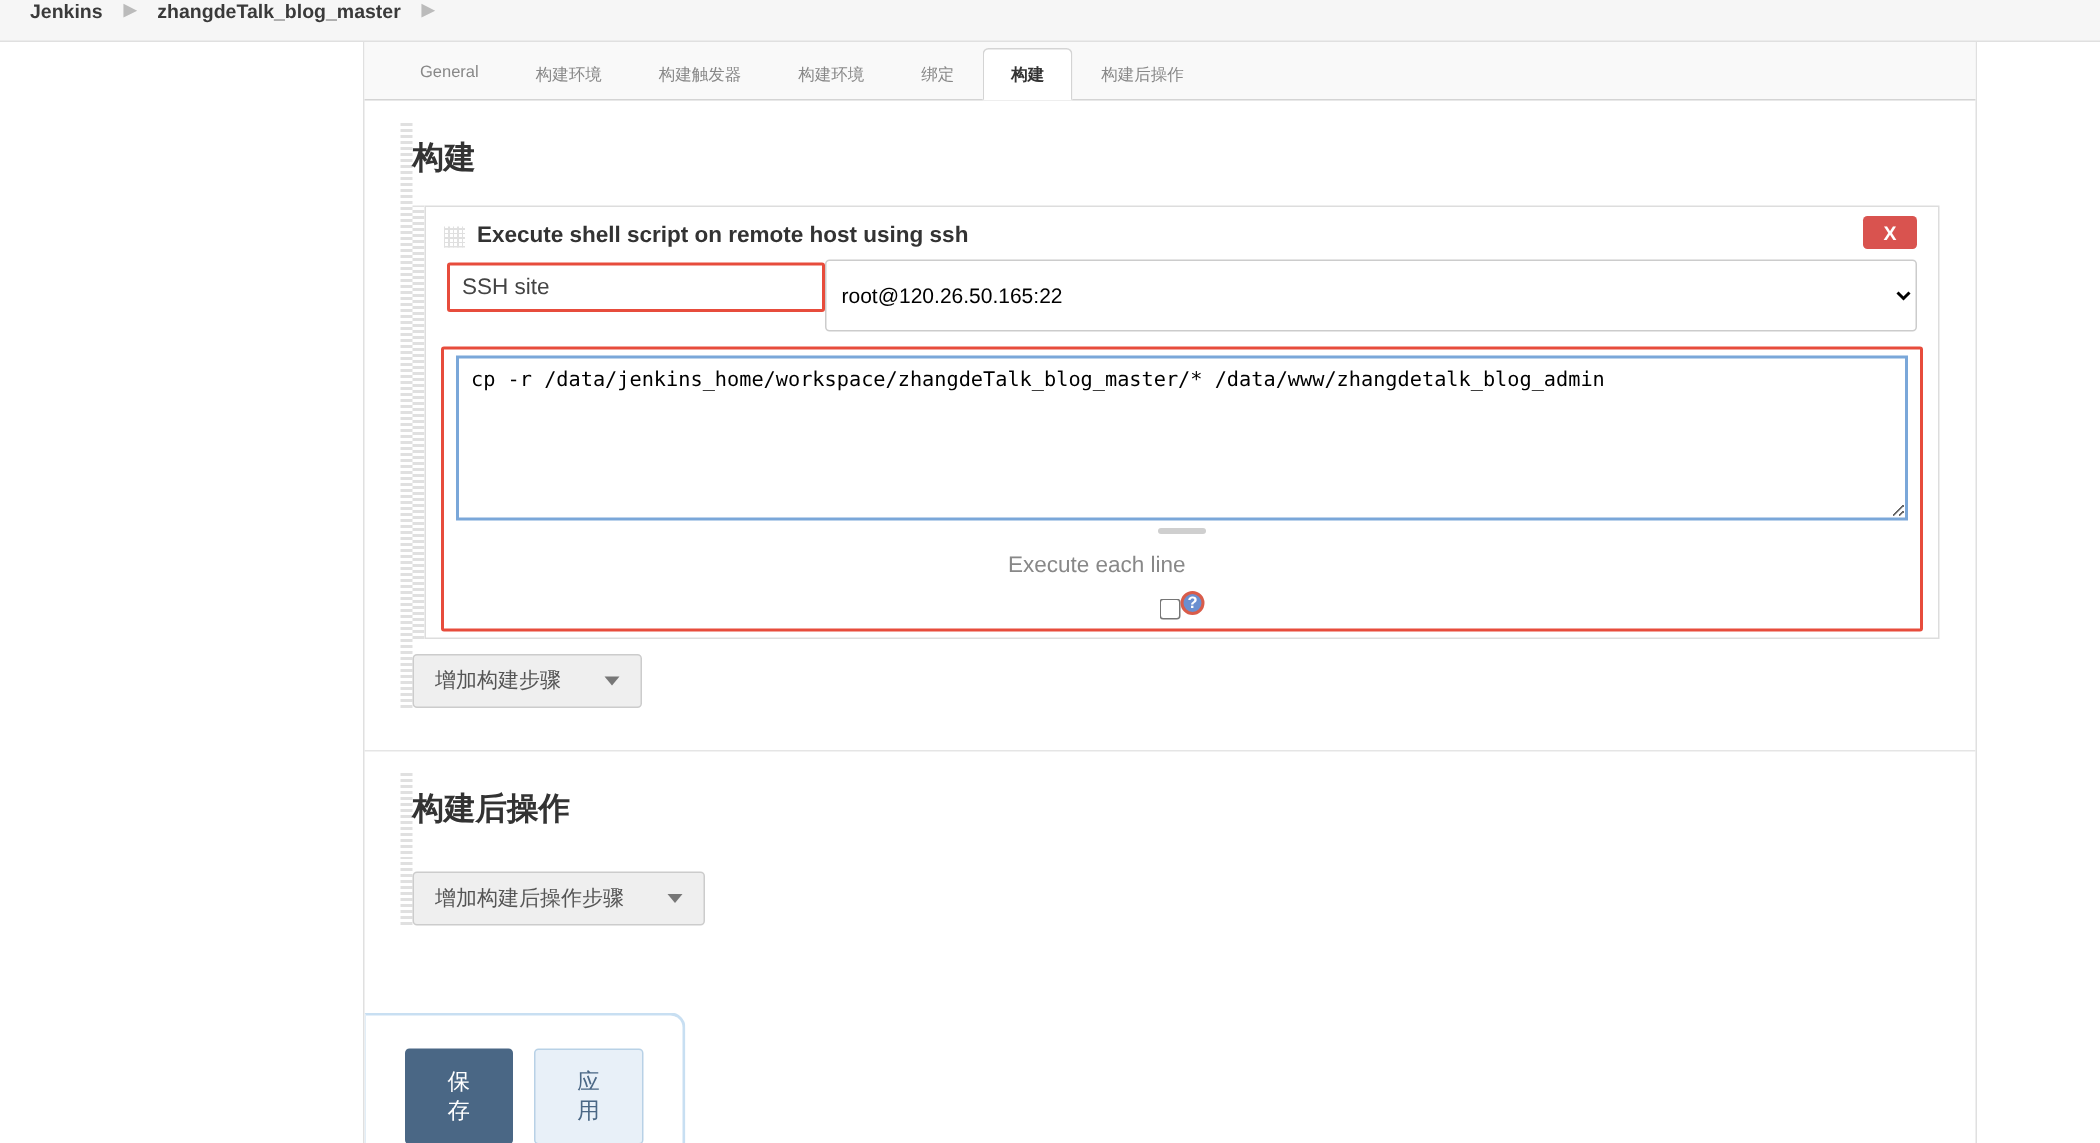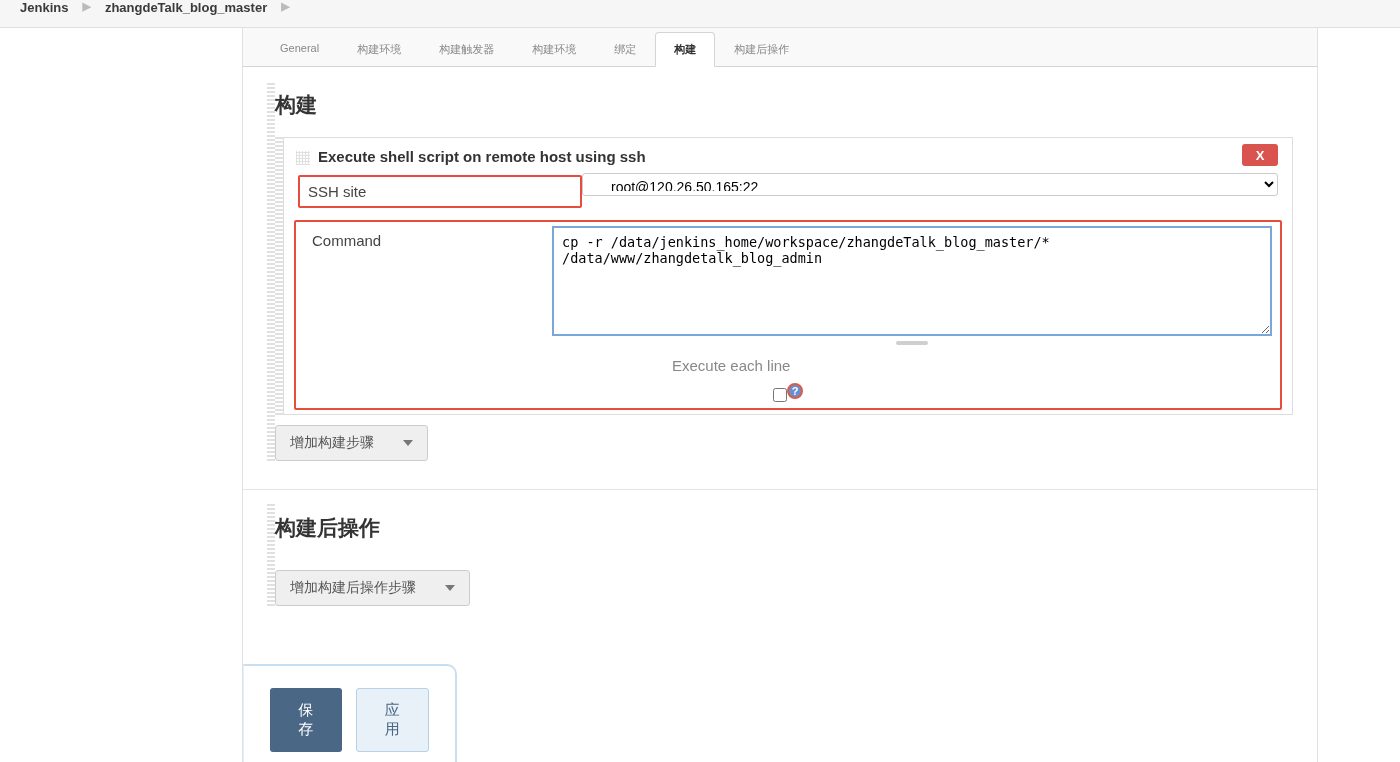--- a/index.html
+++ b/index.html
@@ -29,27 +29,27 @@
 
 .step-wrap { display: flex; }
 .step-card { flex: 1; border: 1px solid #ddd; background: #fff; }
 .step-header { display: flex; align-items: flex-end; justify-content: flex-start; padding: 10px 12px 2px 12px; position: relative; }
 .grip-icon { width: 14px; height: 14px; margin-right: 8px; background: repeating-linear-gradient(0deg,#ccc 0,#ccc 1px,transparent 1px,transparent 3px),repeating-linear-gradient(90deg,#ccc 0,#ccc 1px,transparent 1px,transparent 3px); opacity: .6; }
 .step-title { font-weight: 600; font-size: 15px; }
 .delete-btn { position: absolute; right: 14px; top: 6px; width: 36px; height: 22px; background: #d9534f; color: #fff; border: none; border-radius: 3px; font-weight: 700; font-size: 13px; cursor: pointer; }
 
 
 .field-row { display: flex; align-items: flex-start; padding: 6px 14px; }
-.field-label { width: 284px; padding: 6px 8px; font-size: 15px; color: #444; }
+.field-label { width: 252px; padding: 6px 8px; font-size: 15px; color: #444; }
 .field-control { flex: 1; }
 
 .hl-red { border: 2px solid #e74c3c; border-radius: 2px; margin: 2px 0; }
 .hl-red-outer { border: 2px solid #e74c3c; border-radius: 2px; margin: 4px 10px; padding: 2px 4px 6px 4px; }
 
-select.ssh-select { width: 100%; height: 23px; font-size: 14px; padding: 4px 24px; border: 1px solid #ccc; border-radius: 3px; background: #fff; }
+select.ssh-select { width: 100%; height: 48px; font-size: 14px; padding: 4px 6px; border: 1px solid #ccc; border-radius: 3px; background: #fff; }
 textarea.cmd { width: 100%; height: 110px; font-family: Menlo, Consolas, monospace; font-size: 13.5px; padding: 6px 8px; border: 2px solid #7aa7d9; outline: none; resize: vertical; }
 .resize-tab { width: 32px; height: 4px; background: #cfcfcf; margin: 2px auto 0 auto; border-radius: 2px; }
 
 .help-icon { width: 16px; height: 16px; border-radius: 50%; background: #6a8fd0; color: #fff; font-size: 11px; font-weight: 700; display: inline-flex; align-items: center; justify-content: center; margin-left: auto; cursor: pointer; border: 2px solid #d95c4a; }
 
 input[type=checkbox] { width: 14px; height: 14px; margin-top: 8px; }
 
 
 .dd-btn { display: inline-flex; align-items: center; background: #efefef; border: 1px solid #ccc; border-radius: 3px; padding: 8px 14px; font-size: 14px; color: #555; cursor: pointer; margin-top: 10px; gap: 19px; }
 .dd-btn .caret { margin-left: 10px; width: 0; height: 0; border-left: 5px solid transparent; border-right: 5px solid transparent; border-top: 6px solid #777; }
@@ -102,21 +102,20 @@
                 <div class="field-label hl-red">SSH site</div>
                 <div class="field-control">
                   <select class="ssh-select">
                     <option>root@120.26.50.165:22</option>
                   </select>
                 </div>
               </div>
 
               <div class="hl-red-outer">
                 <div class="field-row" style="padding:2px 4px;">
-                  <div class="field-label" style="width:248px;">Command</div>
                   <div class="field-control">
                     <textarea class="cmd" style="">cp -r /data/jenkins_home/workspace/zhangdeTalk_blog_master/* /data/www/zhangdetalk_blog_admin</textarea>
                     <div class="resize-tab"></div>
                   </div>
                 </div>
                 <div class="field-row" style="padding:4px 4px 0 4px; align-items:center;flex-direction:column;">
                   <div class="field-label" style="width:248px; color:#888;">Execute each line</div>
                   <div class="field-control" style="display:flex; align-items:center;">
                     <input type="checkbox" style="">
                     <span class="help-icon">?</span>

